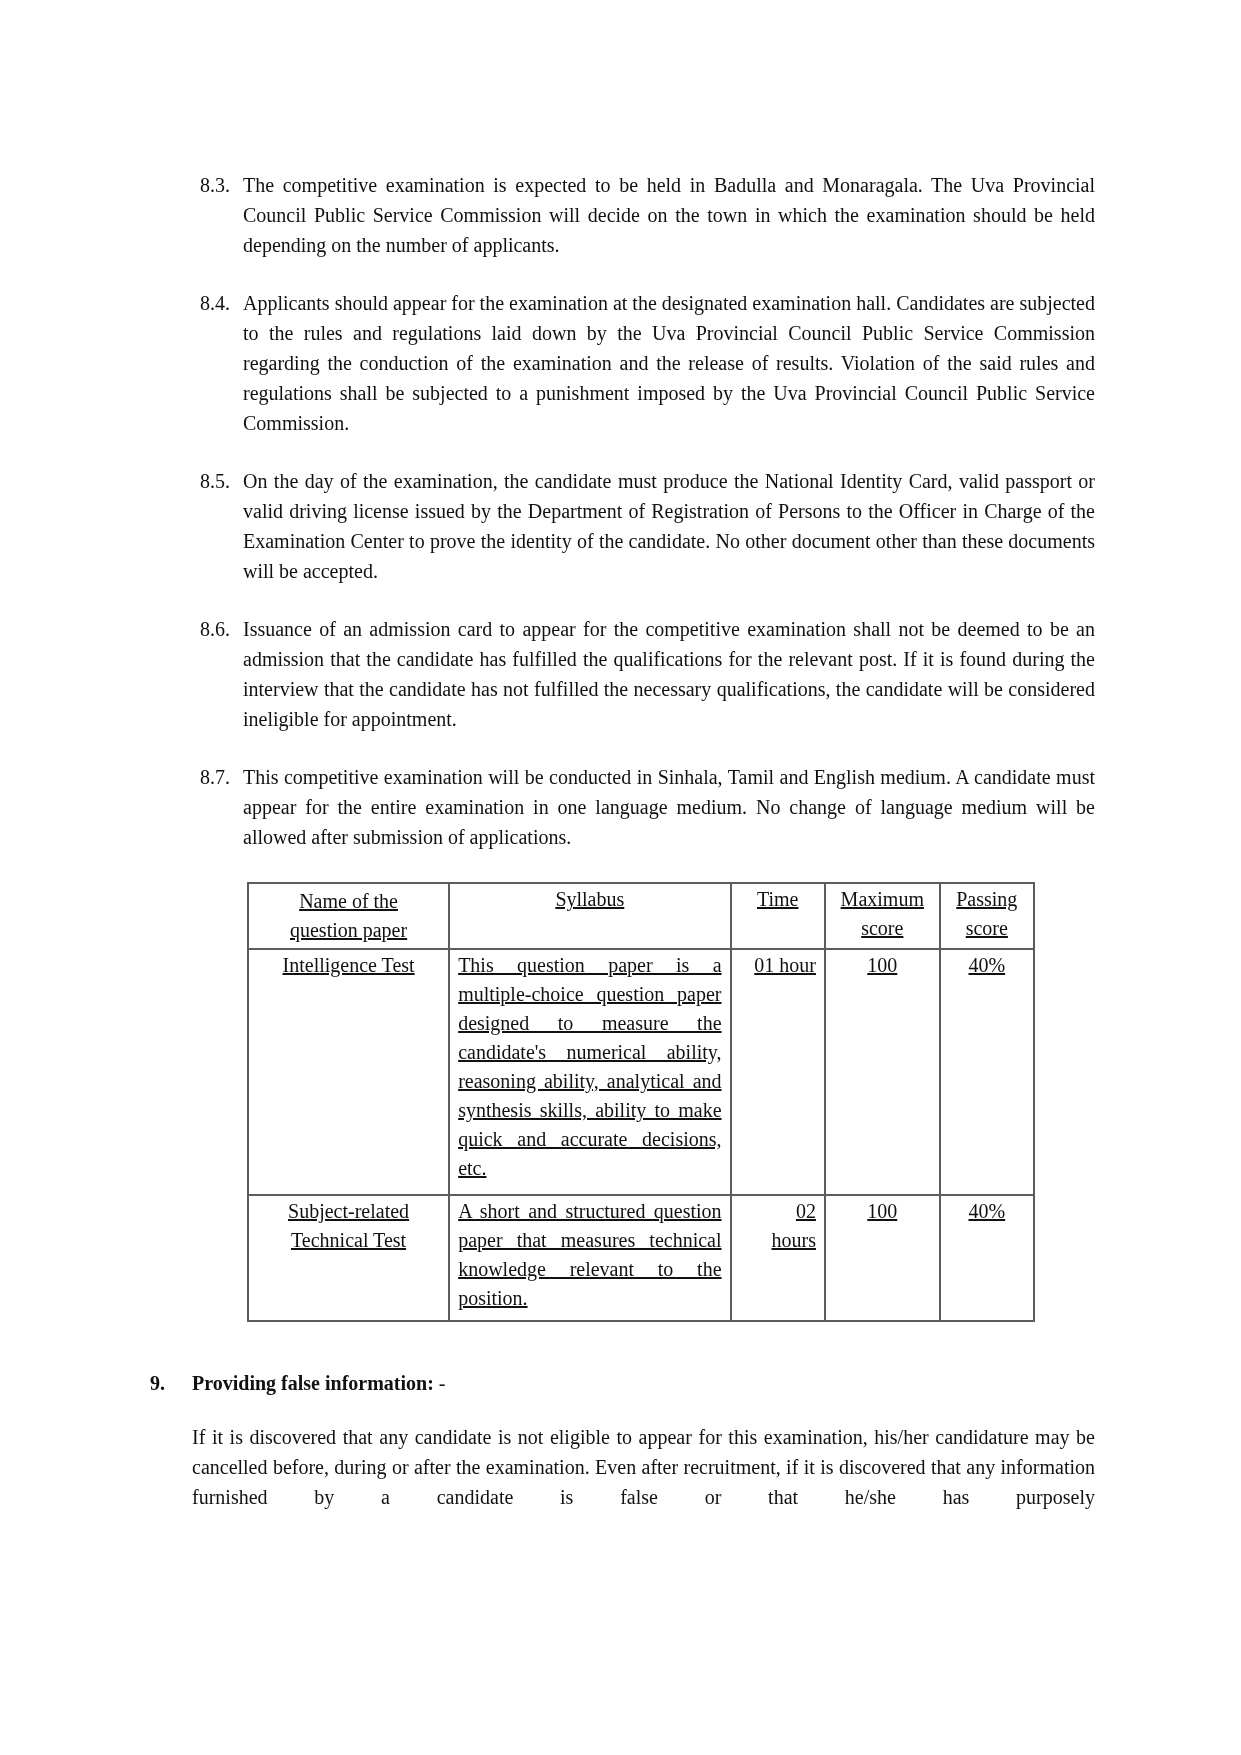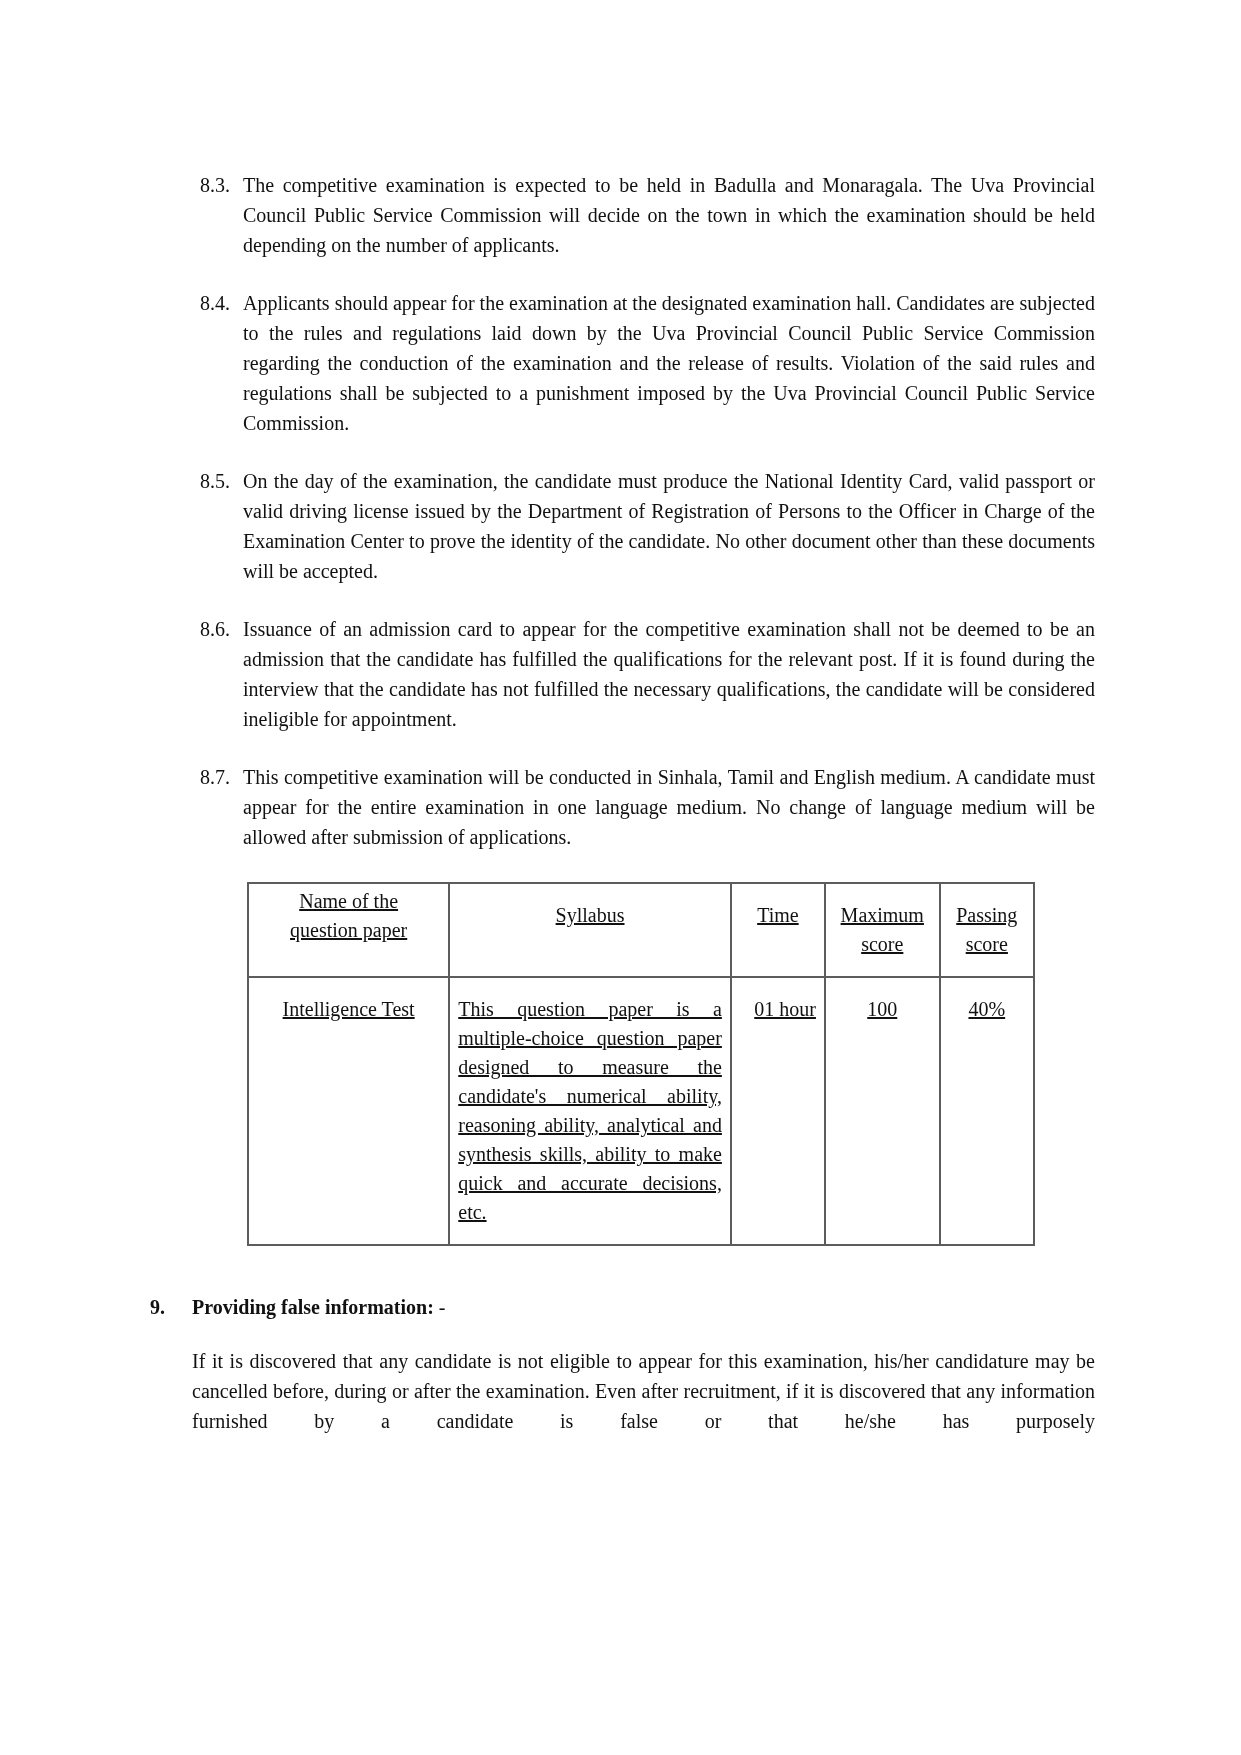--- a/index.html
+++ b/index.html
@@ -27,21 +27,21 @@
   .exam-table col.c0 { width:215px; }
   .exam-table col.c1 { width:312px; }
   .exam-table col.c2 { width:100px; }
   .exam-table col.c3 { width:117px; }
   .exam-table col.c4 { width:97px; }
   .exam-table th, .exam-table td {
     border:2px solid #5c5c5c;
     vertical-align:top;
     line-height:29px;
     font-weight:normal;
-    padding:17px 8px;
+    padding:1px 8px;
   }
   .exam-table th { text-align:center; }
   .exam-table th.col0 { padding:3px 26px; }
   .exam-table td.cell-name { text-align:center; }
   .exam-table td.cell-syllabus { text-align:justify; }
   .exam-table td.cell-time { text-align:right; white-space:pre-line; }
   .exam-table td.cell-maximum-score, .exam-table td.cell-passing-score { text-align:center; }
   .exam-table tbody tr.r0 { height:246px; }
   .exam-table tbody tr.r1 { height:126px; }
 
@@ -99,20 +99,28 @@
         </tr>
     </thead>
     <tbody id="table-body">
         <tr class="r0">
           <td class="col0 cell-name">Intelligence Test</td>
           <td class="col1 cell-syllabus">This question paper is a multiple-choice question paper designed to measure the candidate's numerical ability, reasoning ability, analytical and synthesis skills, ability to make quick and accurate decisions, etc.</td>
           <td class="col2 cell-time">01 hour</td>
           <td class="col3 cell-maximum-score">100</td>
           <td class="col4 cell-passing-score">40%</td>
         </tr>
+        <tr class="r1">
+          <td class="col0 cell-name">Subject-related Technical Test</td>
+          <td class="col1 cell-syllabus">A short and structured question paper that measures technical knowledge relevant to the position.</td>
+          <td class="col2 cell-time">02
+hours</td>
+          <td class="col3 cell-maximum-score">100</td>
+          <td class="col4 cell-passing-score">40%</td>
+        </tr>
       </tbody>
   </table>
 
   <div class="section9">
     <div class="s9-head">
       <span class="s9-num">9.</span>
       <span class="s9-title">Providing false information:</span><span class="s9-suffix"> -</span>
     </div>
     <div class="s9-para">If it is discovered that any candidate is not eligible to appear for this examination, his/her candidature may be cancelled before, during or after the examination. Even after recruitment, if it is discovered that any information furnished by a candidate is false or that he/she has purposely</div>
   </div>

